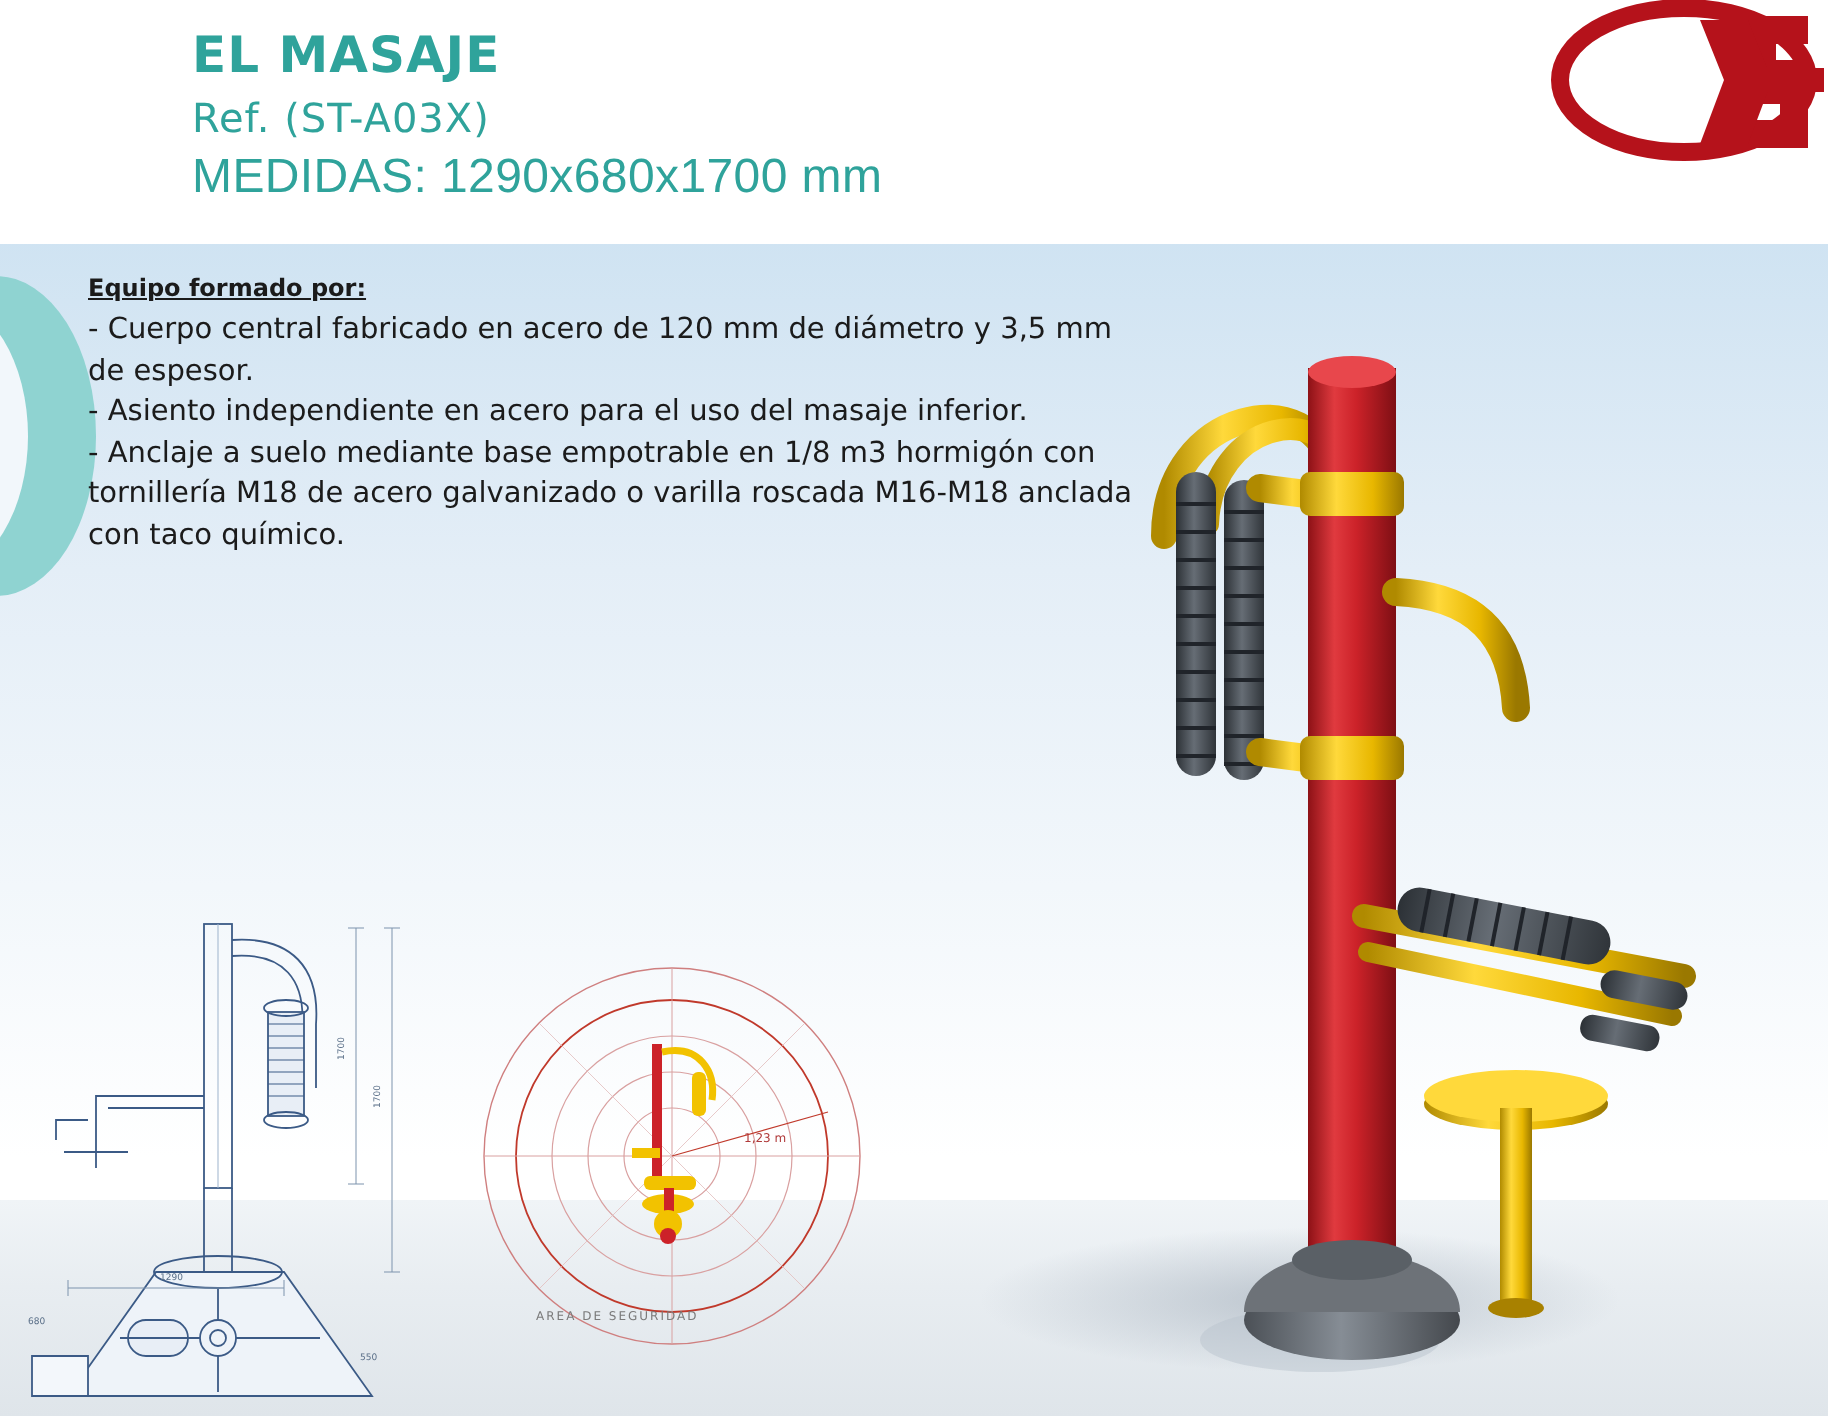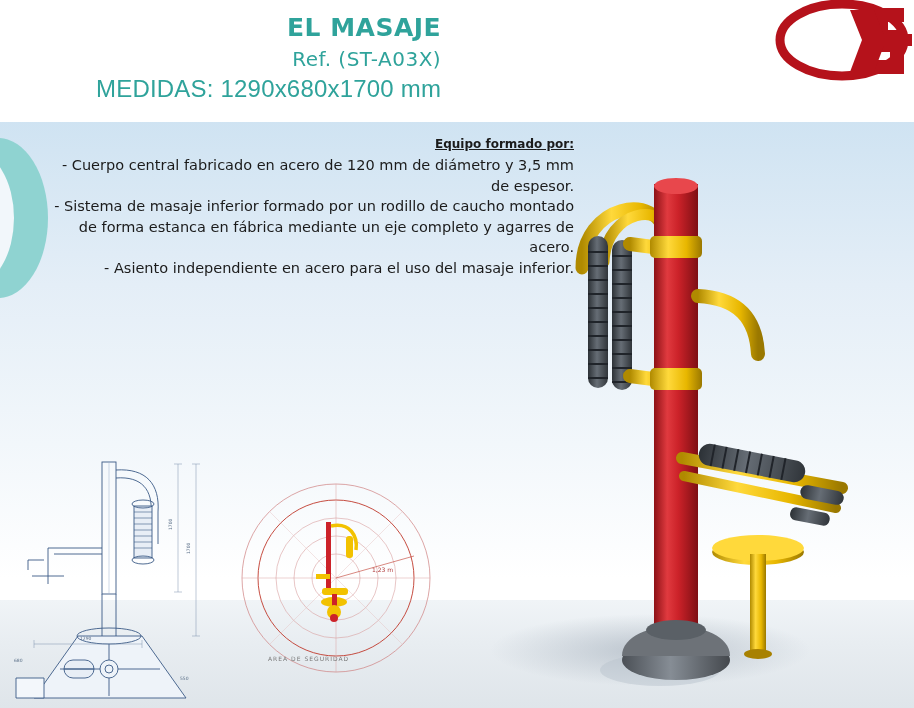--- a/index.html
+++ b/index.html
@@ -14,21 +14,20 @@
     overflow: hidden;
     position: relative;
   }
   .page {
     position: absolute;
     left: 0; top: 0;
     width: 914px;
     height: 708px;
     overflow: hidden;
     background: #ffffff;
-    text-align: right;
   }
 
   
   .sky {
     position: absolute;
     left: 0;
     top: 120px;
     width: 914px;
     height: 588px;
     background: linear-gradient(180deg, #cfe3f2 0%, #e4eef7 28%, #f2f7fb 55%, #ffffff 78%, #ffffff 100%);
@@ -205,22 +204,22 @@
         <path d="M120 8 L150 8 L150 22 L134 22 L134 30 L150 30 L150 74 L120 74 L120 60 L136 60 L136 52 L120 52 Z" fill="#b5121b"></path>
         <path d="M96 10 L120 10 L132 40 L120 72 L96 72 L108 40 Z" fill="#b5121b"></path>
         <rect x="112" y="34" width="46" height="12" fill="#b5121b"></rect>
       </svg>
     </div>
   </div>
 
   <div class="desc">
     <span class="desc-title">Equipo formado por:</span>
     <span class="desc-line">- Cuerpo central fabricado en acero de 120 mm de diámetro y 3,5 mm de espesor.</span>
-    <span class="desc-line">- Sistema de masaje inferior formado por un rodillo de caucho montado de forma estanca en fábrica mediante un eje completo y agarres de acero.</span>
     <span class="desc-line">- Asiento independiente en acero para el uso del masaje inferior.</span>
+    <span class="desc-line">- Anclaje a suelo mediante base empotrable en 1/8 m3 hormigón con tornillería M18 de acero galvanizado o varilla roscada M16-M18 anclada con taco químico.</span>
   </div>
 
   <div class="tech-drawing">
     <svg width="210" height="252" viewBox="0 0 210 252">
       <g stroke="#3b5a86" stroke-width="0.9" fill="none">
 
         <rect x="94" y="14" width="14" height="132"></rect>
         <line x1="101" y1="14" x2="101" y2="146" stroke="#9db3cc" stroke-width="0.5"></line>
 
         <path d="M108 22 C 138 20, 152 36, 150 64 L150 96"></path>

